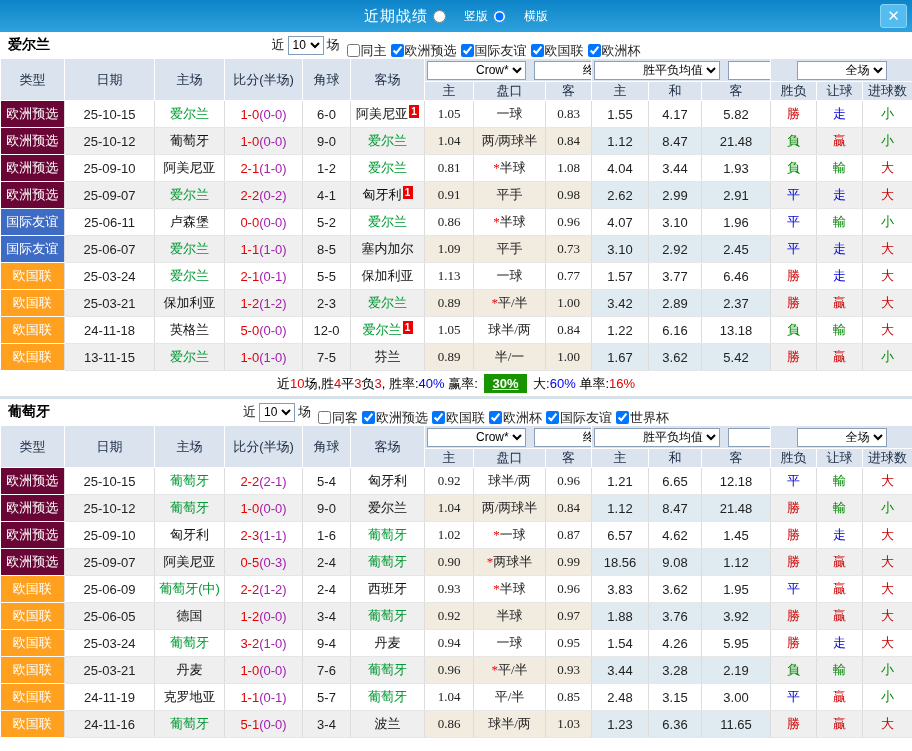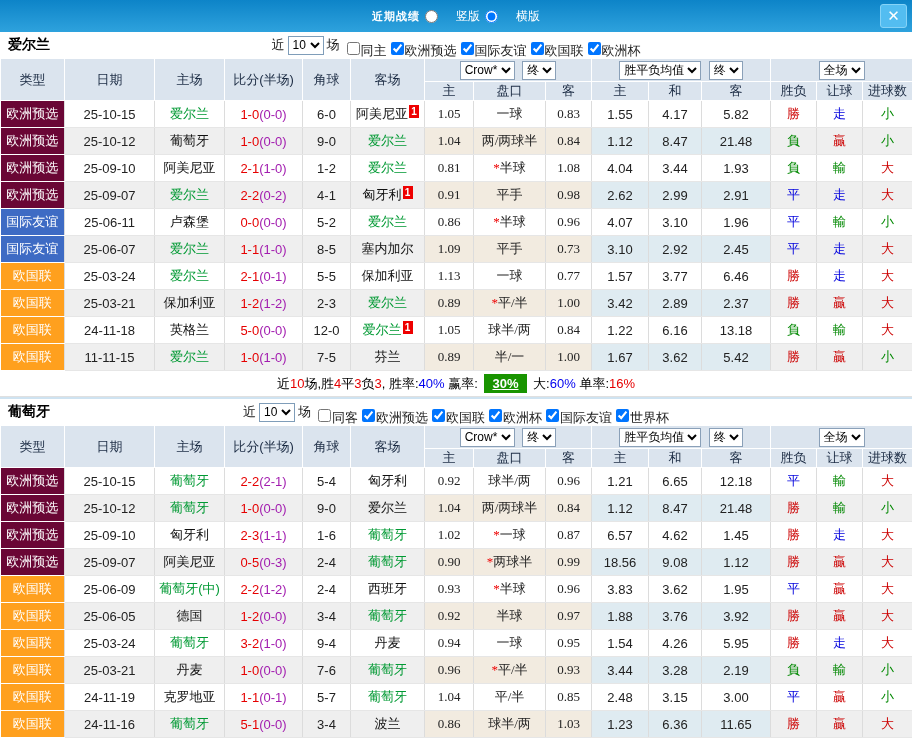--- a/index.html
+++ b/index.html
@@ -7,48 +7,48 @@
   body {
     width:912px; height:751px; overflow:hidden; background:#fff;
     font-family:"Liberation Sans","DejaVu Sans",sans-serif; font-size:13px; color:#222;
   }
   
   .titlebar {
     height:32px; background:linear-gradient(#0d84c8,#2ea2dd);
     display:flex; align-items:center; position:relative;
   }
   .title-center { margin:0 auto; display:flex; align-items:center; gap:5px; color:#fff; }
-  .tb-title { font-weight:bold; font-size:11px; letter-spacing:1px; }
+  .tb-title { font-weight:normal; font-size:15px; letter-spacing:1px; }
   .tb-radio { display:flex; align-items:center; gap:18px; font-size:12px; cursor:pointer; }
   .tb-radio input { margin:0; width:13px; height:13px; }
   .close-btn {
     position:absolute; right:5px; top:4px; width:27px; height:24px;
     background:#53bdf1; border:1px solid #86d3f7; border-radius:3px;
     color:#fff; font-weight:bold; font-size:15px; line-height:22px; text-align:center; cursor:pointer;
   }
   
   .filter-row { height:26px; display:flex; align-items:center; position:relative; padding:0 8px; }
   .team-name { position:absolute; left:8px; font-weight:bold; font-size:14px; color:#000; }
   .filter-controls { margin:0 auto; display:flex; align-items:center; gap:3px; font-size:13px; }
   .filter-controls select { font-size:12px; height:19px; border:1px solid #7f9db9; background:#fff; }
   .filters { display:flex; align-items:center; }
-  label.cb { display:flex; cursor:pointer;margin-top:11px; }
+  label.cb { display:flex; align-items:center; cursor:pointer;margin-top:11px; }
   label.cb input { margin:0 1px 0 4px; width:13px; height:13px; }
   .section2 { border-top:2px solid #cfe3f1; }
   
   table.grid { border-collapse:collapse; table-layout:fixed; width:912px; }
   th, td { text-align:center; padding:0; overflow:hidden; white-space:nowrap; }
   thead th {
     background:#dbe4ee; border:1px solid #fff; font-weight:normal;
     color:#1b2b43; font-size:13px;
   }
   .hdr-top th { height:23px; }
   .hdr-sub th { height:19px; }
   .selcell select {
-    font-size:12px; height:19px; border:1px solid #8aa0b8; background:#fff; margin:0 2px;
+    font-size:12px; height:19px; border:1px solid #8aa0b8; background:#fff; margin:0 2px;padding-left:44px;
   }
   tbody td {
     height:27px; border-right:1px solid #dcdcdc; border-bottom:1px solid #e6e6e6;
     font-size:13px; color:#222;
   }
   tr.even td { background:#efefef; }
   tr.odd td  { background:#ffffff; }
   td.odds { background:#fcf5ea;font-family:Liberation Serif, serif; }
   tr.even td.odds { background:#f2ebe0; }
   td.mean { background:#e8f4fa; }
@@ -330,21 +330,21 @@
           <td class="odds">0.84</td>
           <td class="mean">1.22</td>
           <td class="mean">6.16</td>
           <td class="mean">13.18</td>
           <td><span class="res g">負</span></td>
           <td><span class="res g">輸</span></td>
           <td><span class="res r">大</span></td>
         </tr>
         <tr class="even">
           <td class="type lea">欧国联</td>
-          <td>11-11-15</td>
+          <td>13-11-15</td>
           <td><span class="tm-g">爱尔兰</span></td>
           <td><span class="sc">1-0</span><span class="half">(1-0)</span></td>
           <td>7-5</td>
           <td><span class="tm">芬兰</span></td>
           <td class="odds">0.89</td>
           <td class="odds">半/一</td>
           <td class="odds">1.00</td>
           <td class="mean">1.67</td>
           <td class="mean">3.62</td>
           <td class="mean">5.42</td>

